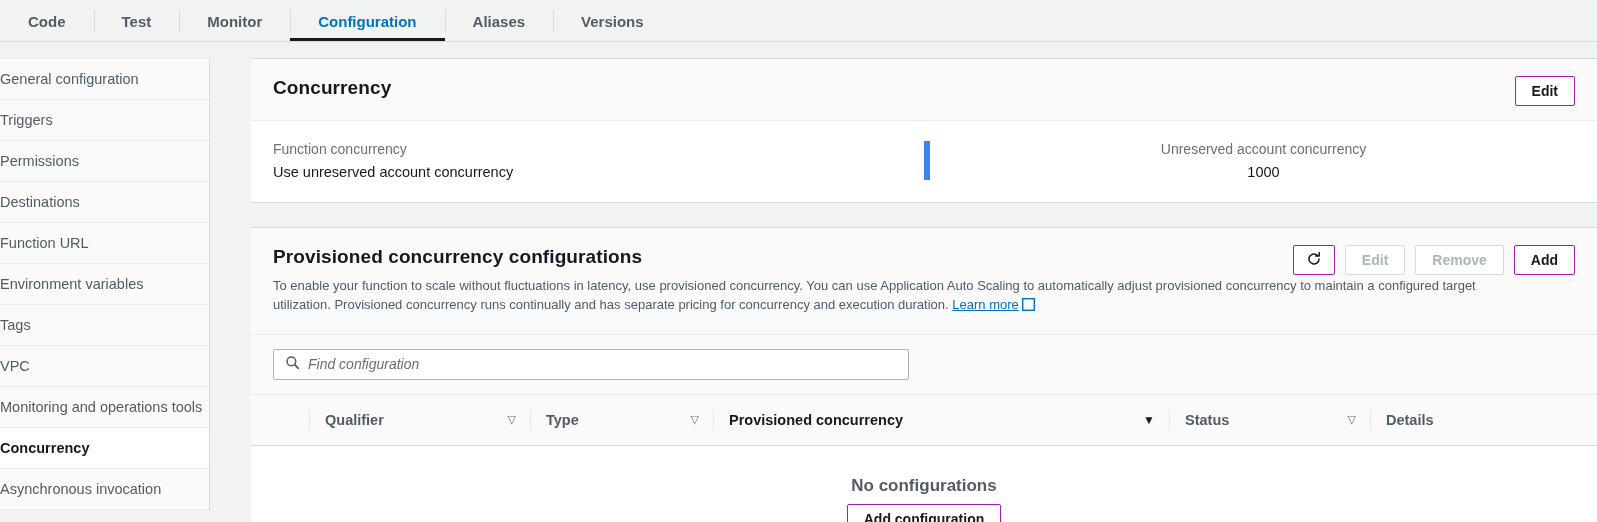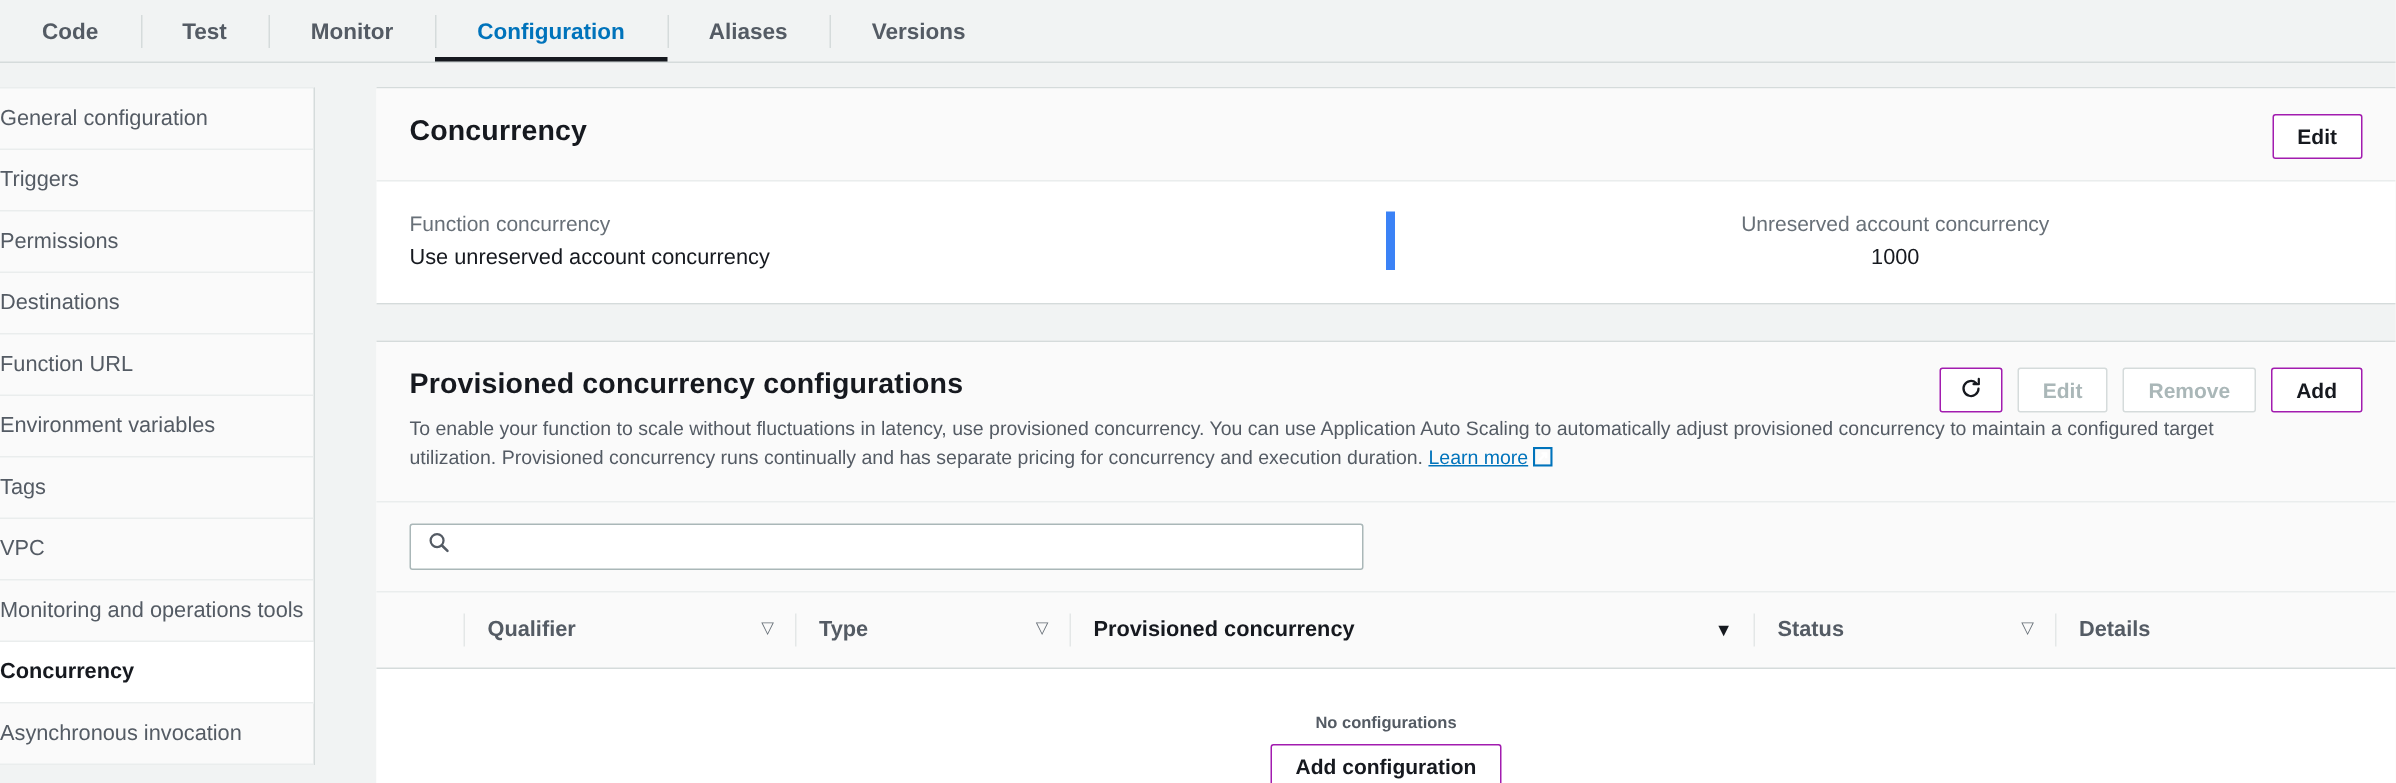--- a/index.html
+++ b/index.html
@@ -249,21 +249,21 @@
   .sort-caret.active { color: #16191f; font-size: 12px; }
 
   .empty-state {
     background: #ffffff;
     padding: 30px 0 34px 0;
     display: flex;
     flex-direction: column;
     align-items: center;
   }
   .empty-text {
-    font-size: 11px;
+    font-size: 17px;
     font-weight: 700;
     color: #545b64;
     margin-bottom: 8px;
   }
 </style>
 </head>
 <body>
 
 <div class="tabbar">
   <div class="tab">
@@ -371,20 +371,21 @@
 
     <div class="table-wrap">
       <div class="search-row">
         <div class="search-box">
           <span>
             <svg width="15" height="15" viewBox="0 0 16 16" fill="none">
               <circle cx="6.8" cy="6.8" r="4.6" stroke="#545b64" stroke-width="1.6"></circle>
               <path d="M10.3 10.3 L14.2 14.2" stroke="#545b64" stroke-width="1.8" stroke-linecap="round"></path>
             </svg>
           </span>
+          <input class="search-input" type="text" placeholder="Find configuration" style="">
         </div>
       </div>
 
       <div class="thead">
         <div class="th" style="width:221px">
           <span>Qualifier</span>
           <span class="sort-caret">▽</span>
         </div>
         <div class="th" style="width:183px">
           <span>Type</span>

